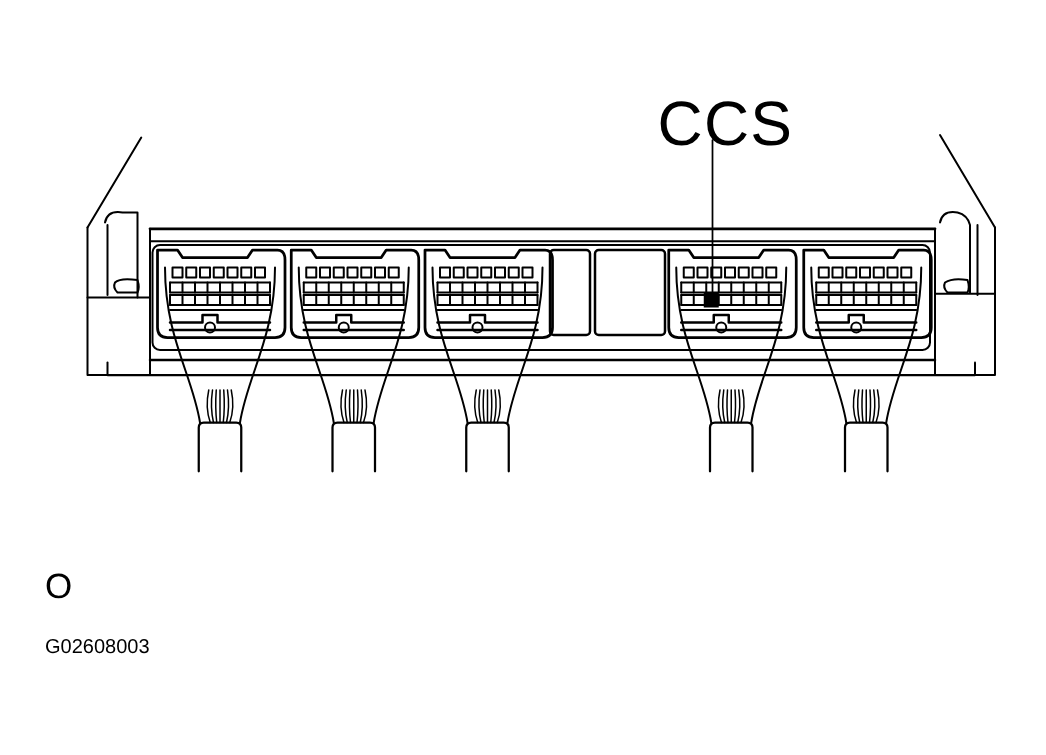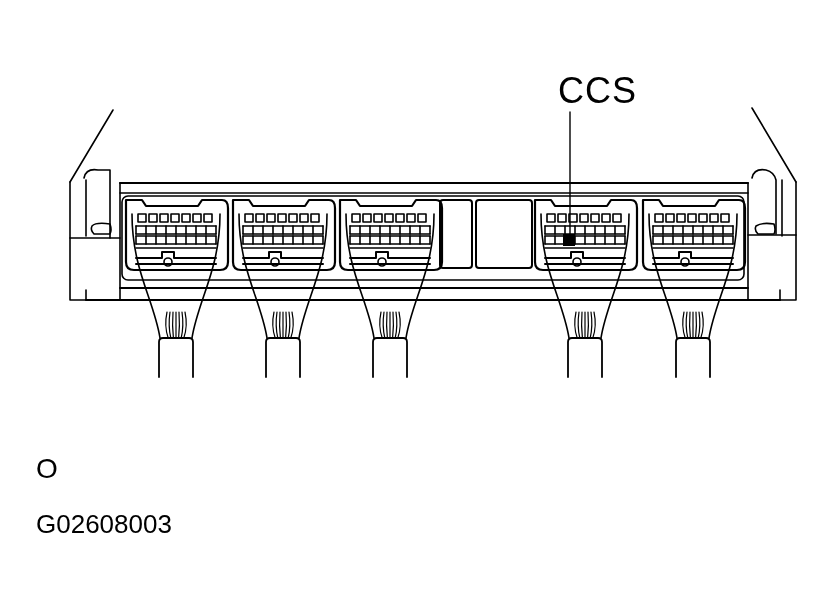--- a/index.html
+++ b/index.html
@@ -1,21 +1,21 @@
 <!DOCTYPE html>
 <html><head>
 <meta charset="utf-8">
 <style>
   html, body { margin: 0; padding: 0; background: #ffffff; }
   body { width: 837px; height: 604px; position: relative; overflow: hidden; font-family: "Liberation Sans", sans-serif; }
   #diagram { position: absolute; left: 0; top: 0; }
   .label { position: absolute; color: #000; font-family: "Liberation Sans", sans-serif; }
-  #ccs-label { left: 526px; top: 70px; font-size: 36px; letter-spacing: 1px; margin-left: 32px; }
+  #ccs-label { left: 526px; top: 70px; font-size: 50px; letter-spacing: 1px; }
   #view-label { left: 36px; top: 453px; font-size: 28px; }
-  #figure-id { left: 36px; top: 509px; font-size: 26px; }
+  #figure-id { left: 36px; top: 509px; font-size: 16px; }
 </style>
 </head>
 <body>
 
 <svg id="diagram" width="837" height="604" viewBox="0 0 837 604" xmlns="http://www.w3.org/2000/svg" fill="none" stroke="#000" stroke-width="1.6" stroke-linecap="round" stroke-linejoin="round">
 
   <g>
     <line x1="113" y1="110" x2="70" y2="182"></line>
     <line x1="752" y1="108" x2="796" y2="182"></line>
 

